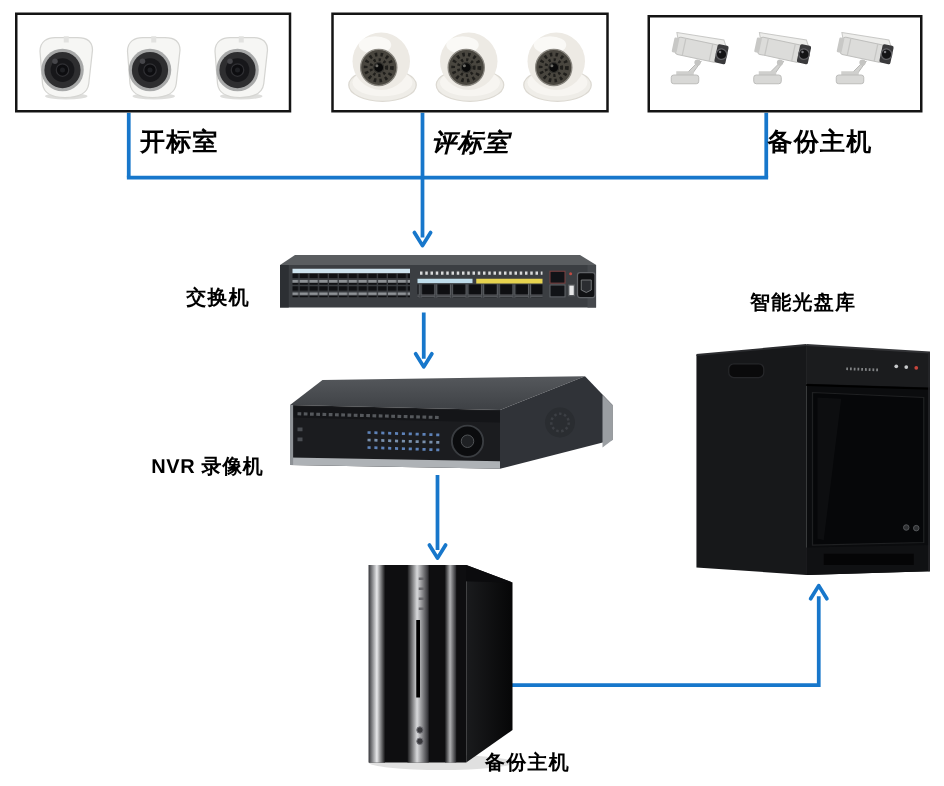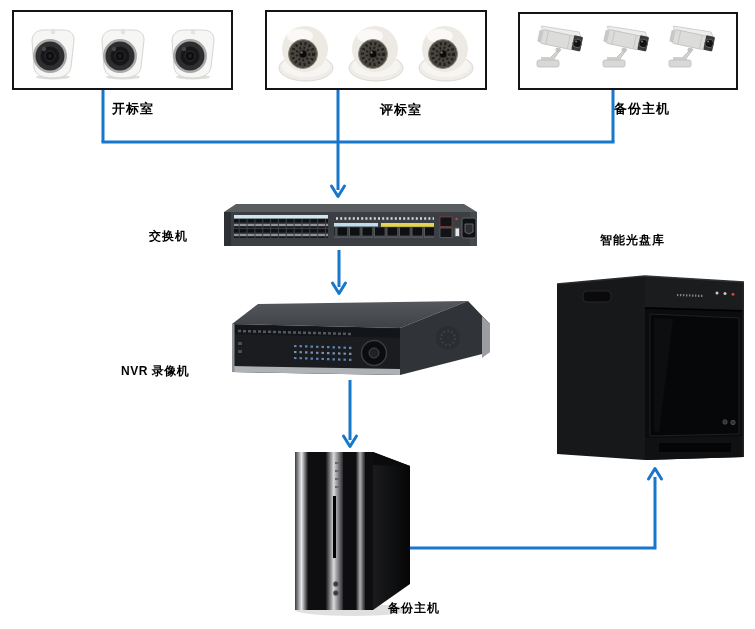--- a/index.html
+++ b/index.html
@@ -21,24 +21,24 @@
     position:absolute;border:2.5px solid var(--box-border);background:#fff;z-index:2;
     display:flex;justify-content:center;align-items:center;
   }
   #box-1{left:12px;top:10px;width:221px;height:80px;gap:12px;padding-top:6px;}
   #box-2{left:265px;top:10px;width:222px;height:80px;gap:12px;padding-top:4px;}
   #box-3{left:518px;top:12px;width:220px;height:78px;gap:8px;padding-bottom:6px;}
   .lbl{
     position:absolute;z-index:3;color:var(--label-color);font-weight:700;white-space:nowrap;
     letter-spacing:1px;
   }
-  .room-lbl{font-size:13px;}
-  .dev-lbl{font-size:12px;}
+  .room-lbl{font-size:20px;}
+  .dev-lbl{font-size:16px;}
   #lbl-room-1{left:112px;top:100px;}
-  #lbl-room-2{left:380px;top:101px;}
+  #lbl-room-2{left:345px;top:101px;font-style:italic;}
   #lbl-room-3{left:614px;top:100px;}
   #lbl-switch{left:149px;top:228px;}
   #lbl-disc{left:600px;top:232px;}
   #lbl-nvr{left:121px;top:363px;letter-spacing:0.5px;}
   #lbl-backup{left:388px;top:600px;}
   .dev{position:absolute;z-index:2;}
   #dev-switch{left:224px;top:204px;}
   #dev-nvr{left:232px;top:298px;}
   #dev-tower{left:293px;top:444px;}
   #dev-disc{left:557px;top:274px;}

